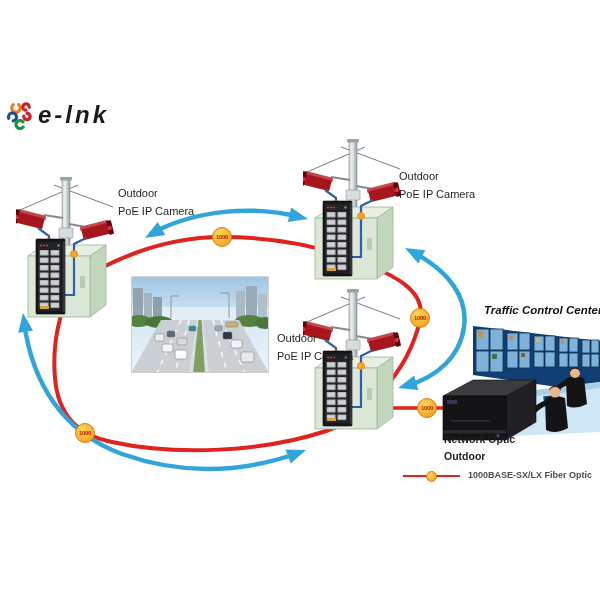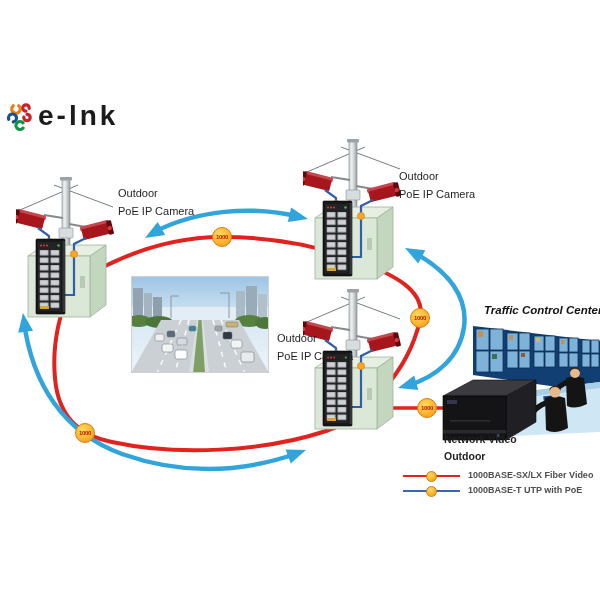--- a/index.html
+++ b/index.html
@@ -2,21 +2,21 @@
 <html><head>
 <meta charset="utf-8">
 <style>
   html,body{margin:0;padding:0;}
   body{width:600px;height:600px;background:#fff;font-family:"Liberation Sans",sans-serif;}
   .canvas{position:relative;width:600px;height:600px;background:#fff;overflow:hidden;}
   .abs{position:absolute;}
 
   
   .logo{left:6px;top:100px;display:flex;align-items:center;gap:4px;}
-  .logo-text{font-size:28px;font-weight:bold;color:#1b1b1b;letter-spacing:3px;}
+  .logo-text{font-size:24px;font-weight:bold;color:#1b1b1b;letter-spacing:3px;font-style:italic;}
 
   
   .st-label{font-size:11px;font-weight:normal;color:#1f1f1f;line-height:18px;white-space:nowrap;}
   .st-label-1{left:118px;top:184px;}
   .st-label-2{left:399px;top:167px;}
   .st-label-3{left:277px;top:329px;}
 
   
   .tcc-title{left:484px;top:304px;font-size:11.5px;font-weight:bold;font-style:italic;color:#111;white-space:nowrap;}
   .nvr-label{left:444px;top:431px;font-size:10.5px;font-weight:bold;color:#1f1f1f;line-height:17px;white-space:nowrap;}
@@ -267,35 +267,30 @@
     <div>Outdoor</div>
     <div>PoE IP Camera</div>
   </div>
   <div class="abs st-label st-label-3">
     <div>Outdoor</div>
     <div>PoE IP Camera</div>
   </div>
 
   <div class="abs tcc-title">Traffic Control Center</div>
   <div class="abs nvr-label">
-    <div>Network Video</div>
+    <div>Network Optic</div>
     <div>Outdoor</div>
   </div>
 
   <div class="abs badge badge-top">1000</div>
   <div class="abs badge badge-right">1000</div>
   <div class="abs badge badge-bottom">1000</div>
   <div class="abs badge badge-nvr">1000</div>
 
   <div class="abs legend">
     <div class="legend-row">
       <div class="legend-line legend-line-fiber"></div>
       <div class="legend-badge"></div>
-      <span class="legend-label">1000BASE-SX/LX Fiber Video</span>
+      <span class="legend-label">1000BASE-SX/LX Fiber Optic</span>
     </div>
-    <div class="legend-row">
-      <div class="legend-line legend-line-utp"></div>
-      <div class="legend-badge"></div>
-      <span class="legend-label">1000BASE-T UTP with PoE</span>
-    </div>
   </div>
 
 </div>
 
 </body></html>

